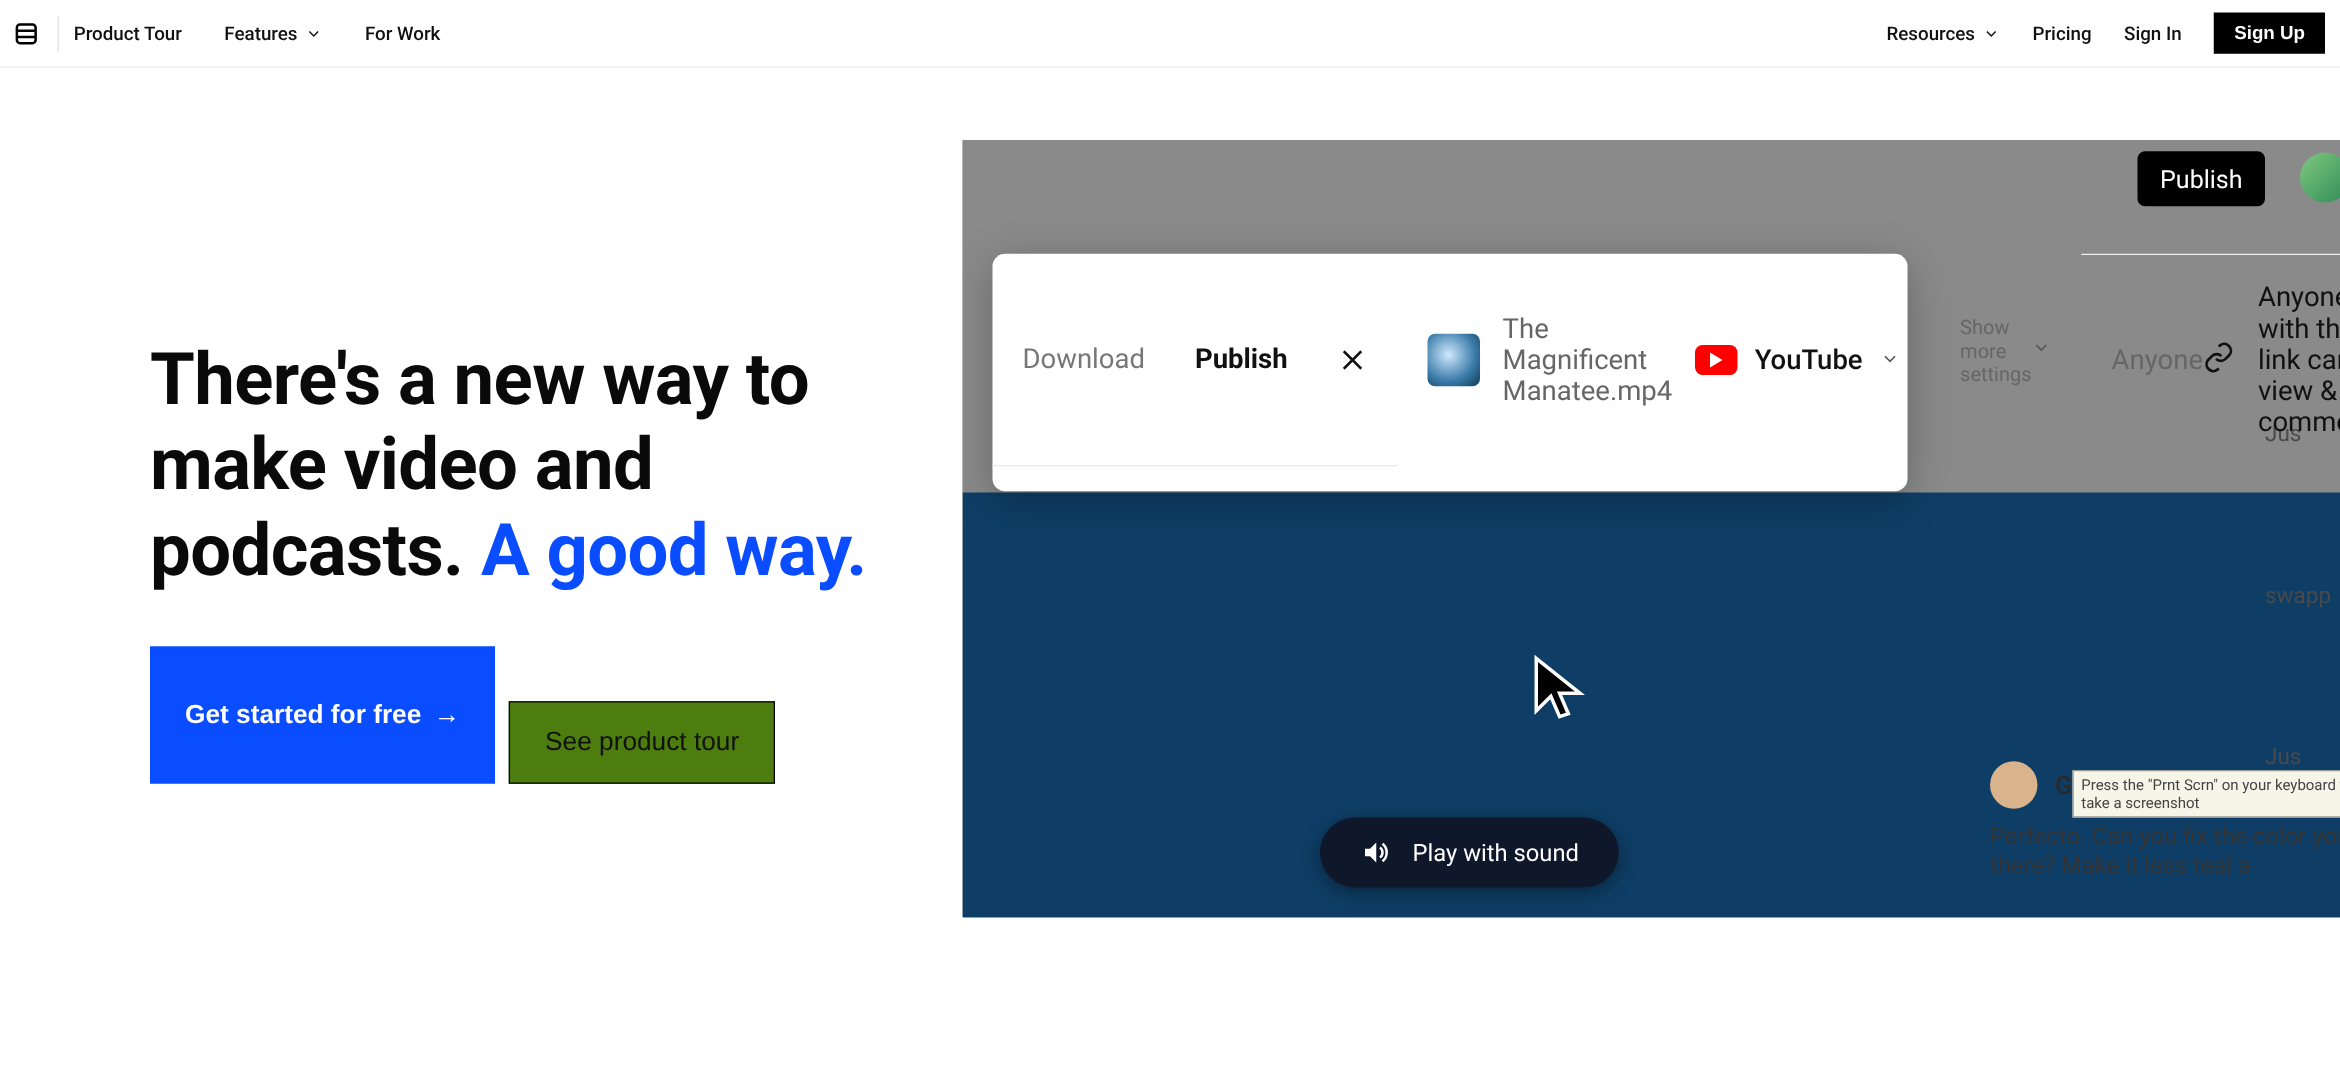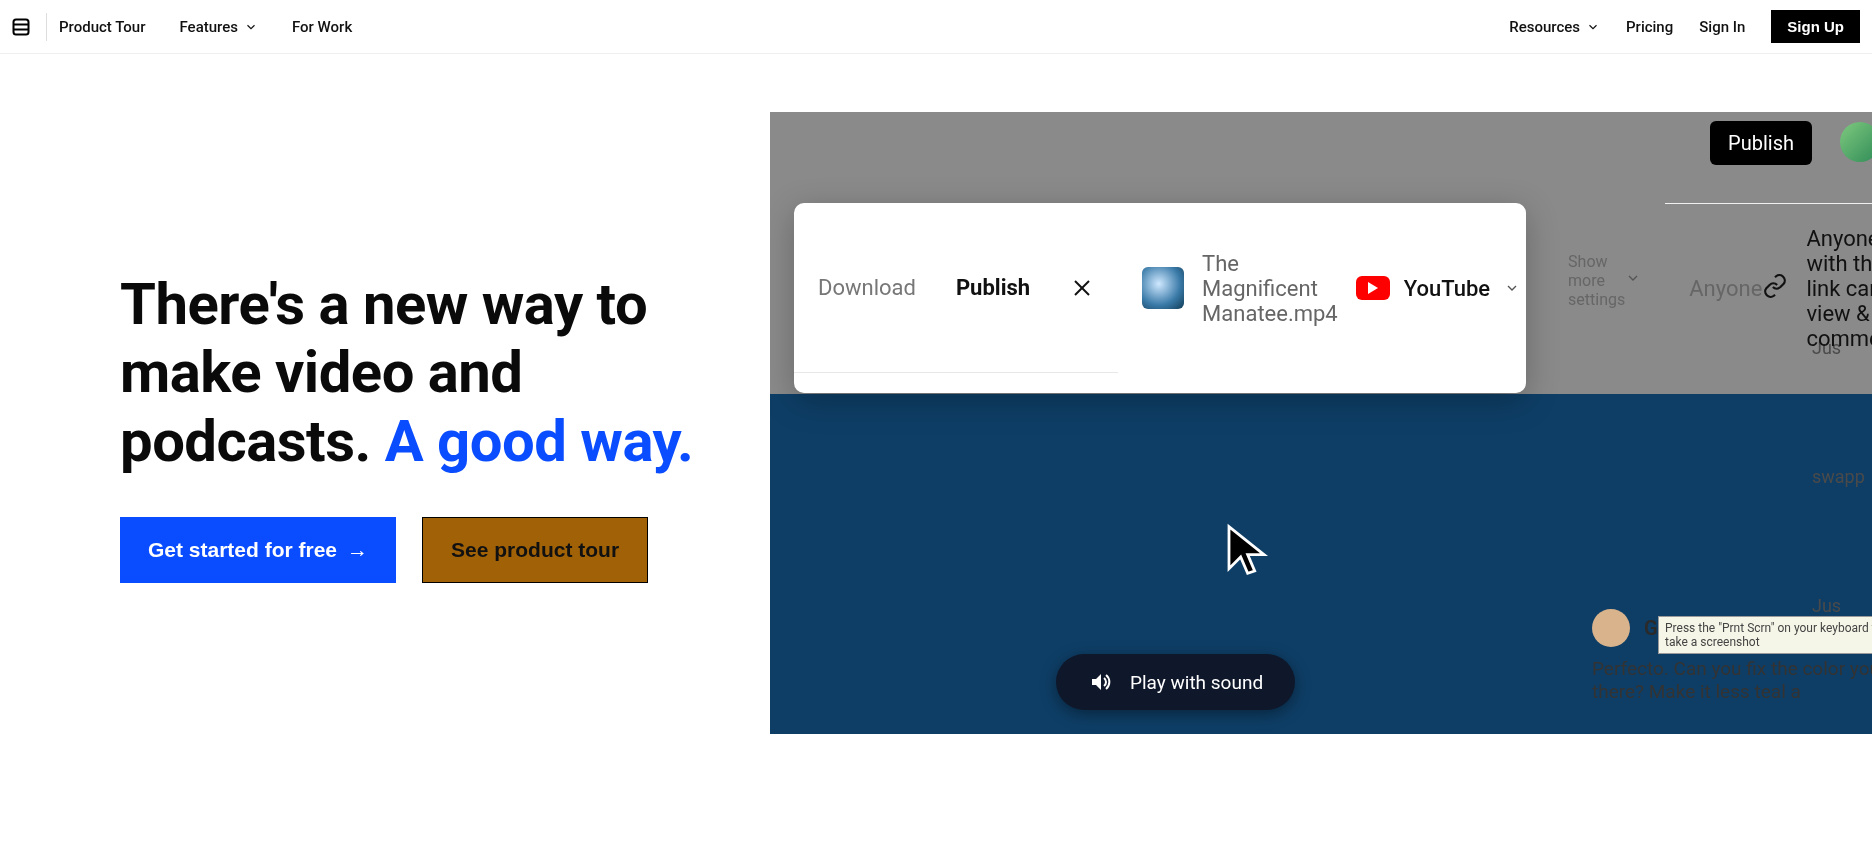--- a/index.html
+++ b/index.html
@@ -79,42 +79,43 @@
   }
   .hero-title .accent { color: #0a4cff; }
   .hero-sub {
     margin-top: 28px;
     font-size: 22px;
     color: #888;
   }
   .hero-ctas {
     margin-top: 42px;
     display: flex;
-    gap: 26px;
+    gap: 11px;
   }
   .cta-primary {
     background: #0a4cff;
     color: #fff;
     font-size: 21px;
     font-weight: 600;
     padding: 20px 28px;
     border: none;
     cursor: pointer;
     display: flex;
     align-items: center;
     gap: 10px;
   }
   .cta-secondary {
-    background: #a16207;
+    background: #4d7c0f;
     color: #111;
     font-size: 21px;
-    font-weight: 700;
+    font-weight: 400;
     padding: 20px 28px;
     border: 1px solid #000;
     cursor: pointer;
+    margin-top: 44px;
   }
 
   
   .hero-right {
     position: absolute;
     left: 770px;
     top: 112px;
     width: 1102px;
     height: 622px;
     background: #8a8a8a;

